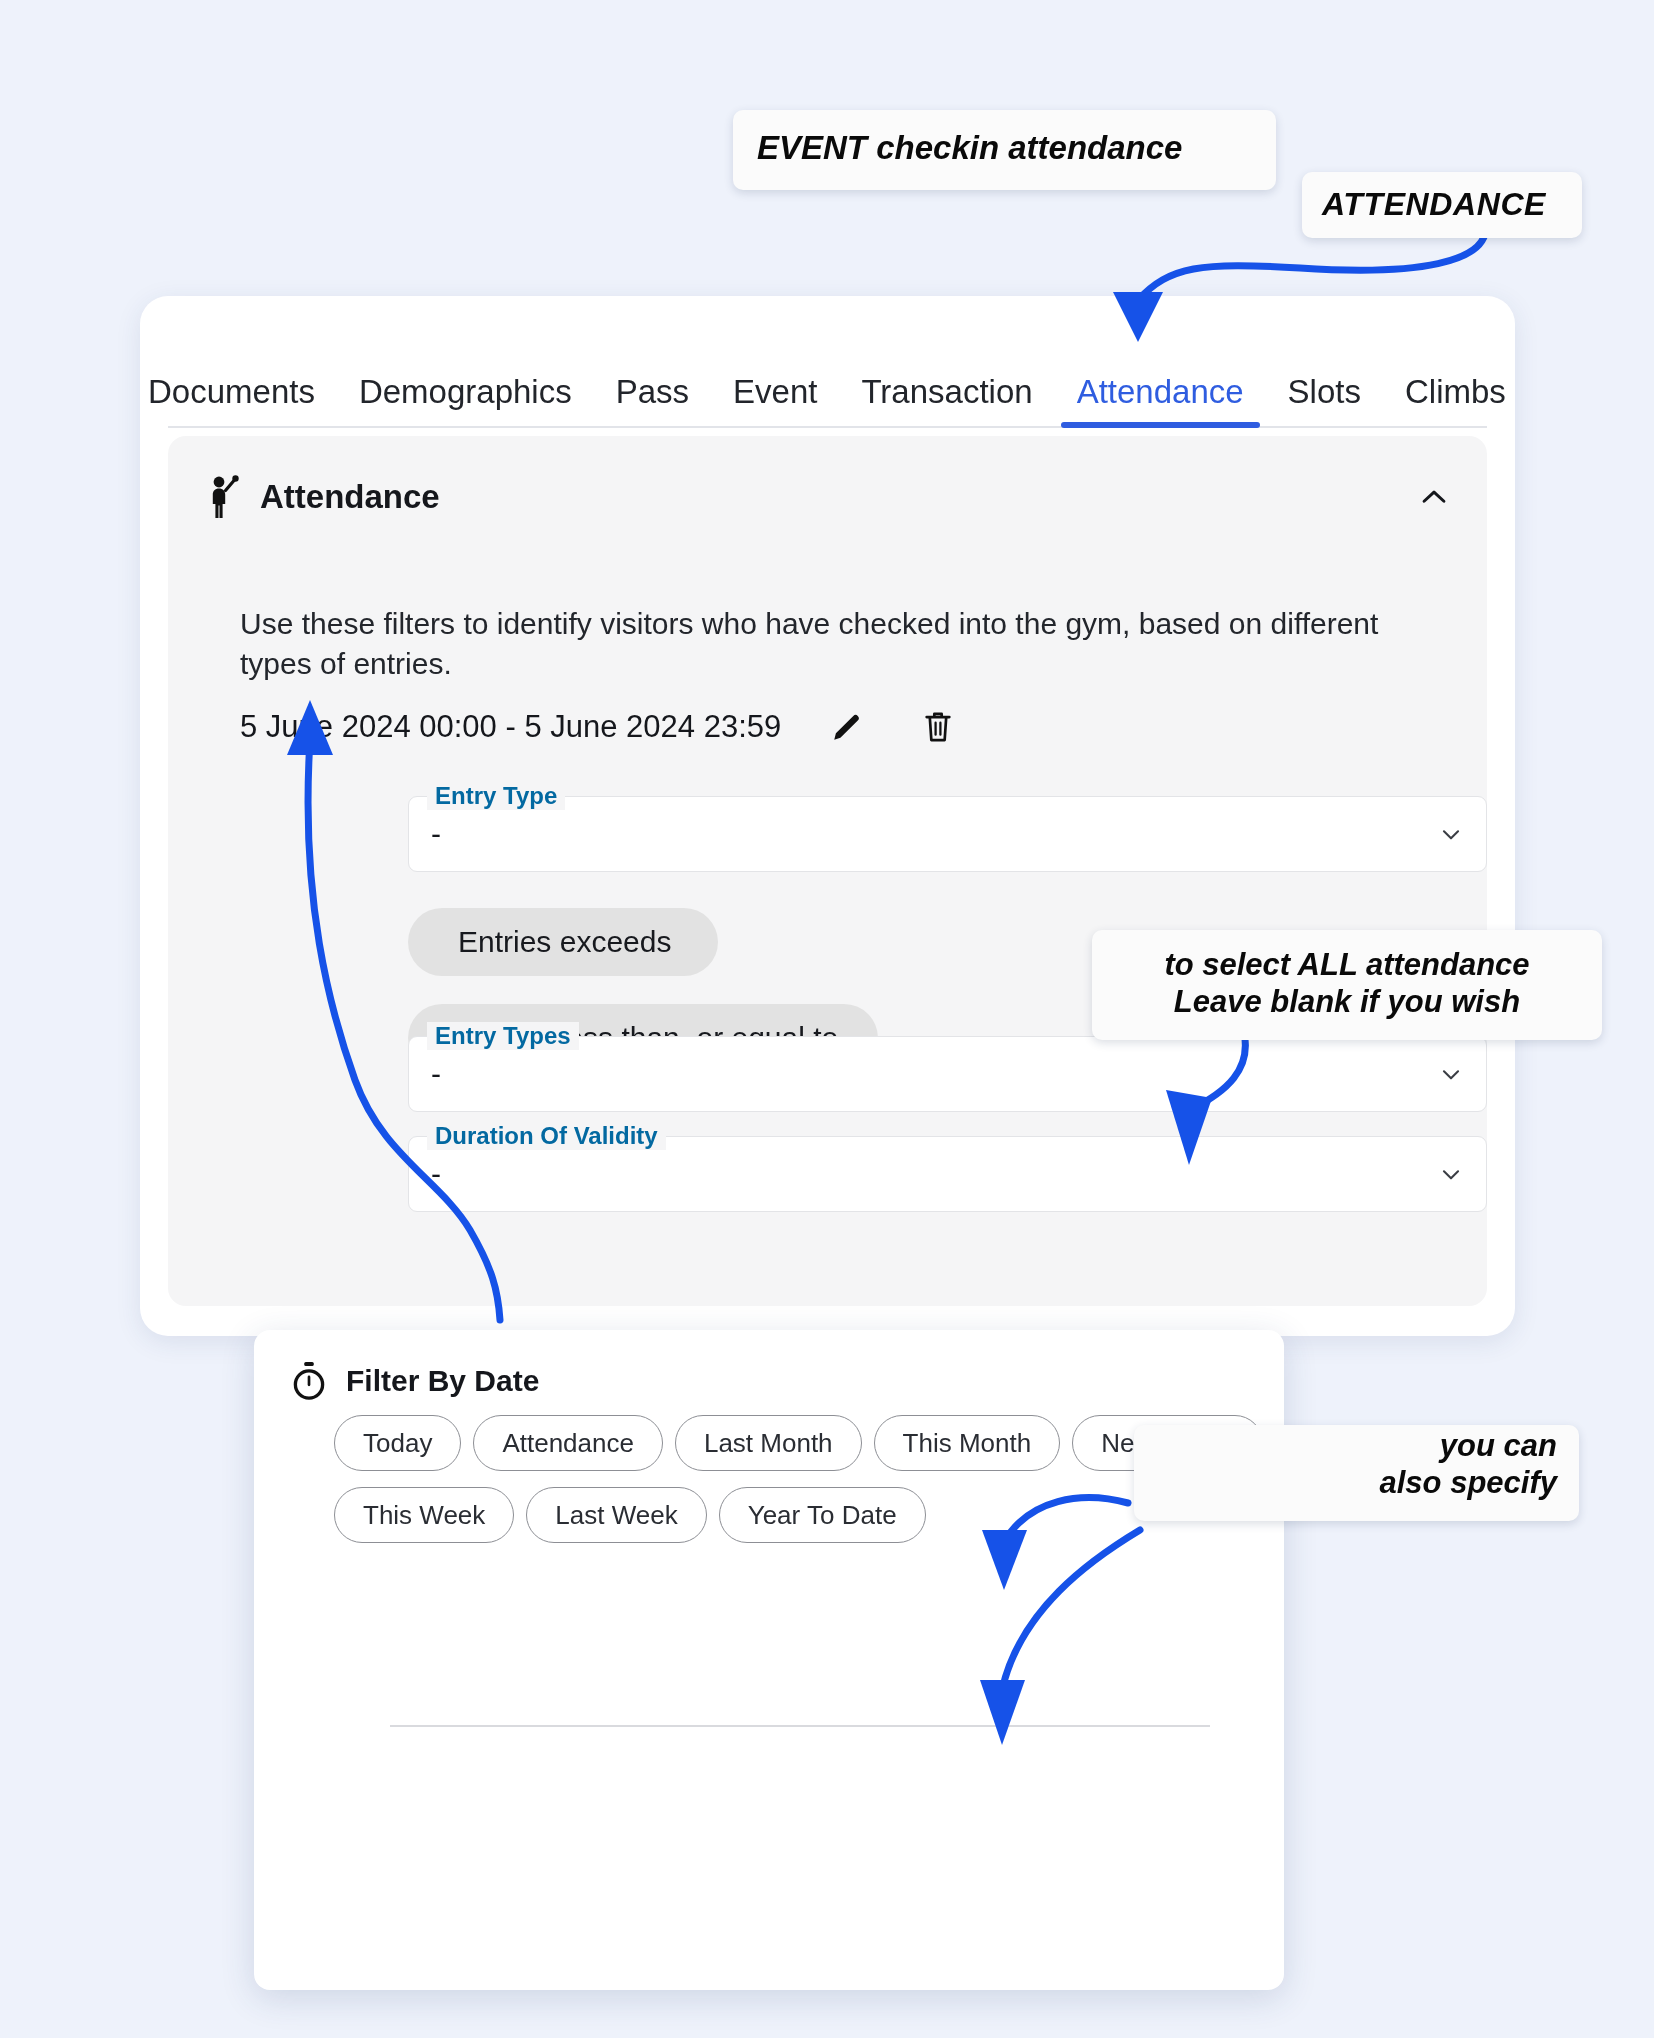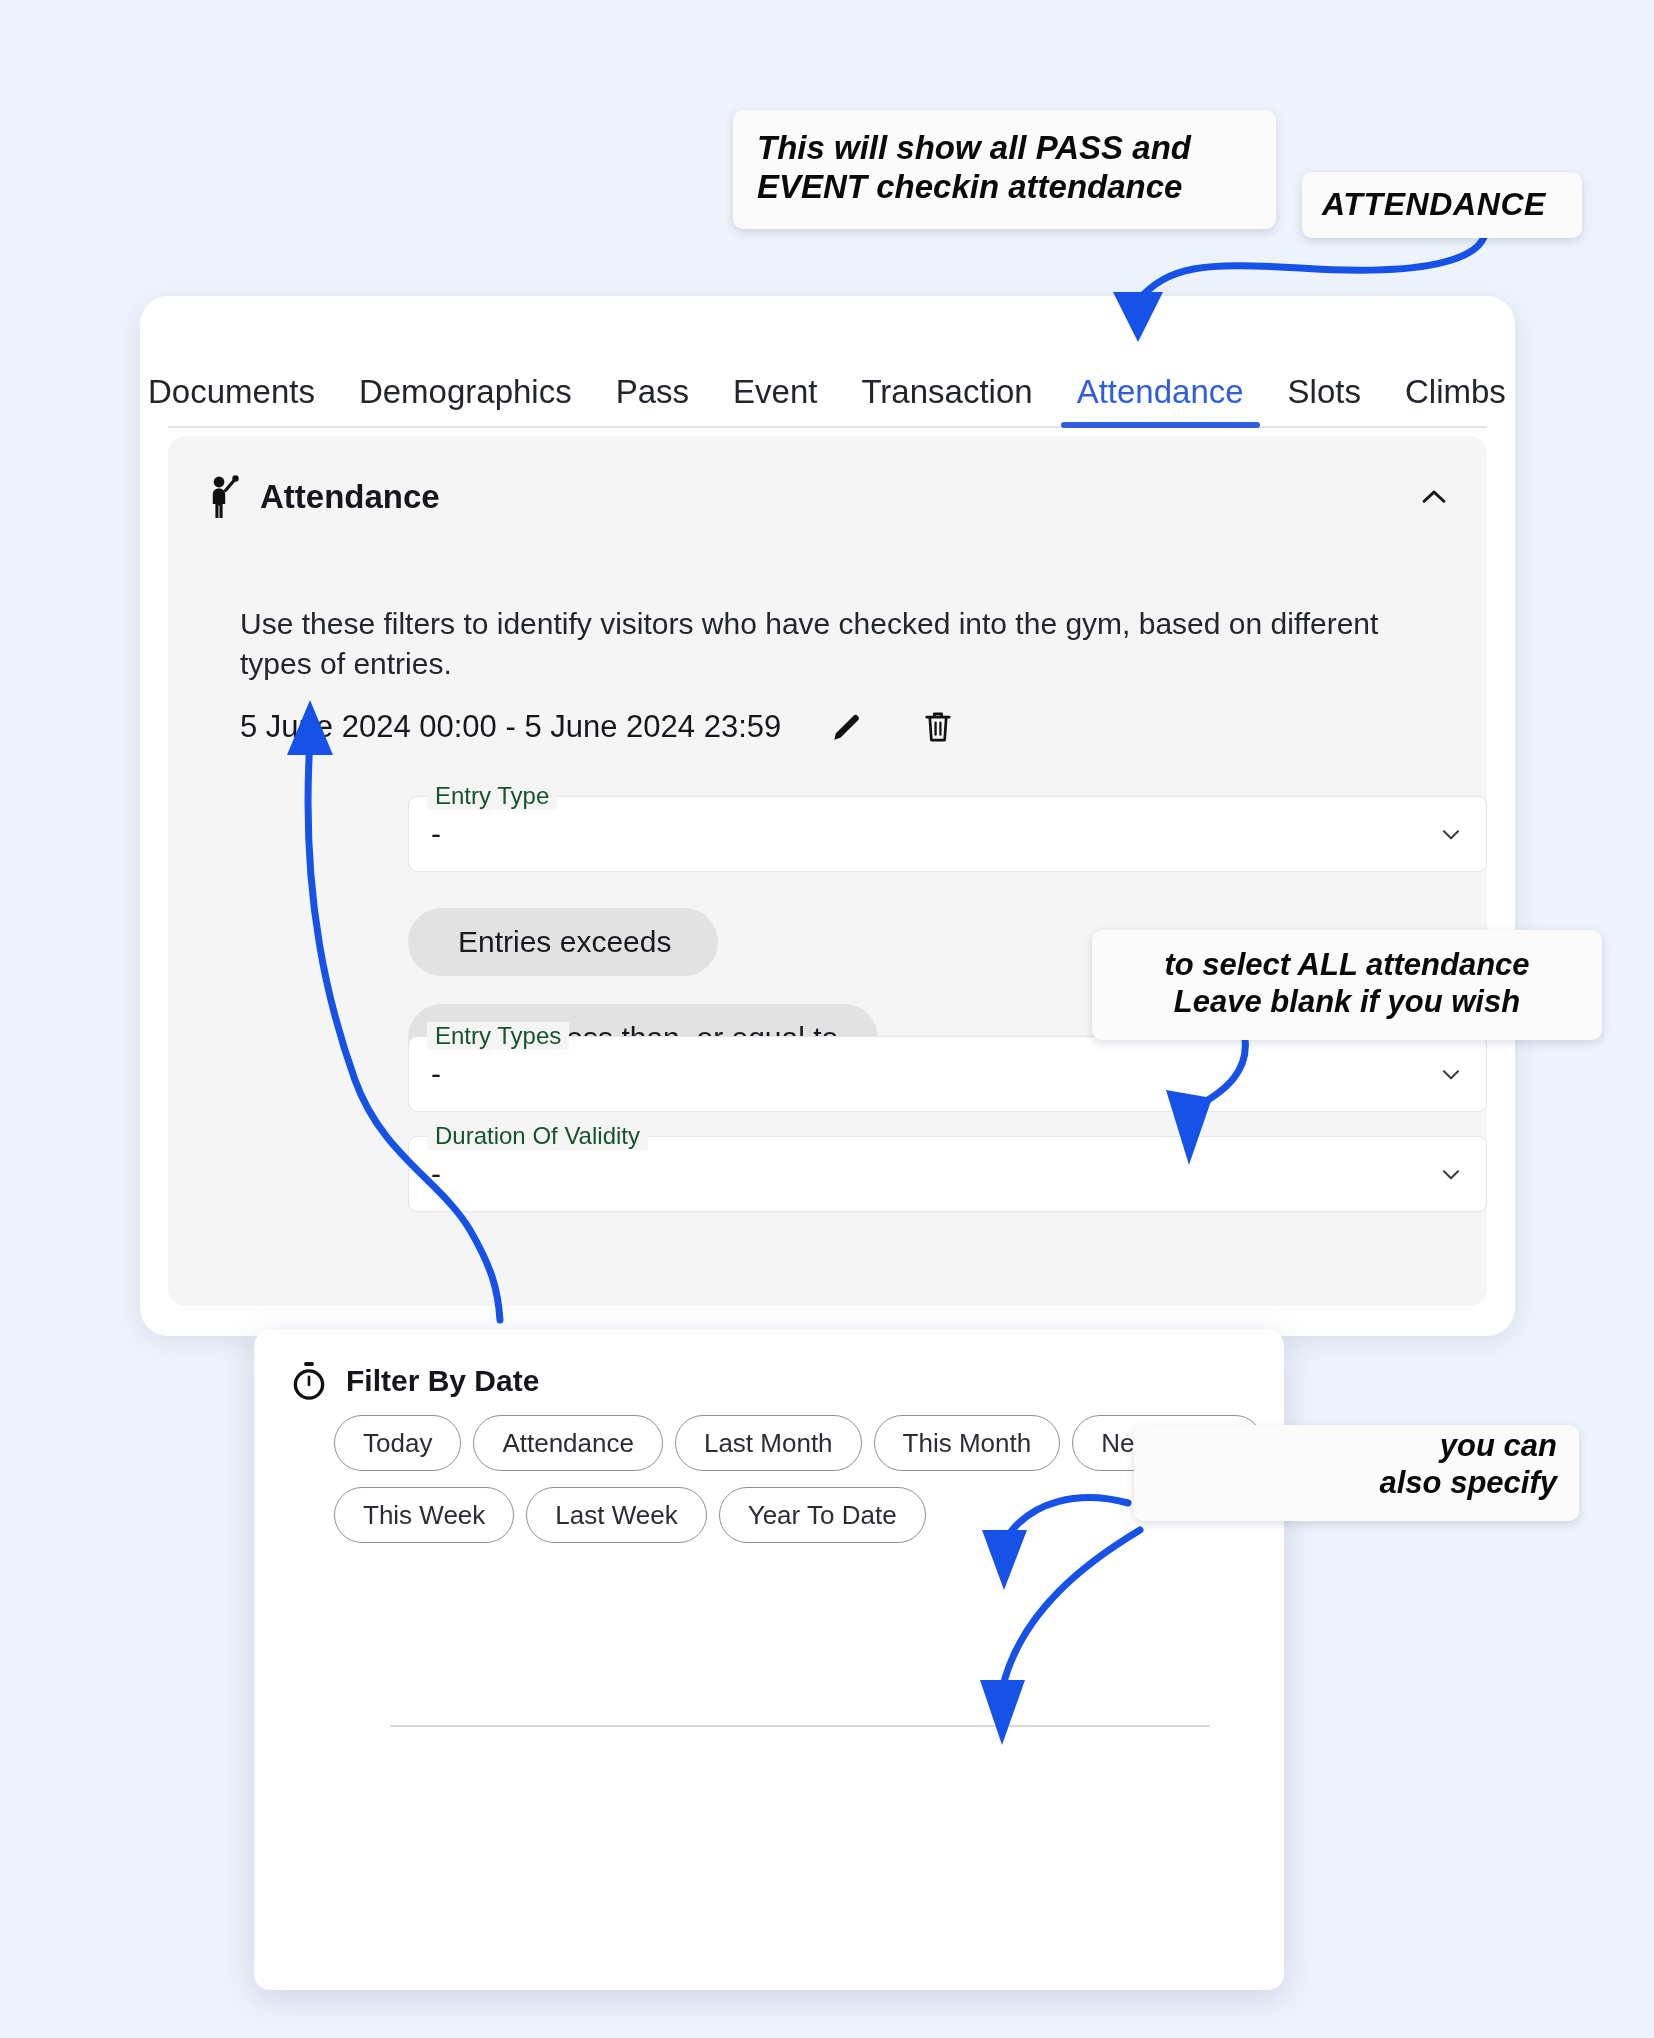--- a/index.html
+++ b/index.html
@@ -124,21 +124,21 @@
     position: absolute;
     height: 76px;
     background: #ffffff;
     border: 1.6px solid #e3e4e7;
     border-radius: 9px;
   }
   .field .legend {
     position: absolute; left: 18px; top: -15px;
     background: #f5f5f6;
     padding: 0 8px;
-    font-size: 24px; font-weight: 400; color: #14532d;
+    font-size: 24px; font-weight: 700; color: #0369a1;
     white-space: nowrap;
   }
   .field .value {
     position: absolute; left: 22px; top: 50%; transform: translateY(-50%);
     font-size: 30px; color: #15171c;
   }
   .field .chev {
     position: absolute; right: 22px; top: 50%; transform: translateY(-50%);
     width: 26px; height: 26px;
   }
@@ -457,21 +457,20 @@
   </div>
 
   <div id="save-button">
     <svg class="check" viewBox="0 0 24 24">
       <path d="M4.5 12.8 L9.8 18 L19.5 6.2" stroke="#111" stroke-width="2.3" fill="none" stroke-linecap="round" stroke-linejoin="round"></path>
     </svg>
     <span class="lbl">Save</span>
   </div>
 
   <div class="callout" id="callout-pass-event">
-    <span class="callout-line">This will show all PASS and</span>
     <span class="callout-line">EVENT checkin attendance</span>
   </div>
 
   <div class="callout" id="callout-attendance">
     <span class="callout-line">ATTENDANCE</span>
   </div>
 
   <div class="callout" id="callout-leave-blank">
     <span class="callout-line">to select ALL attendance</span>
     <span class="callout-line">Leave blank if you wish</span>

